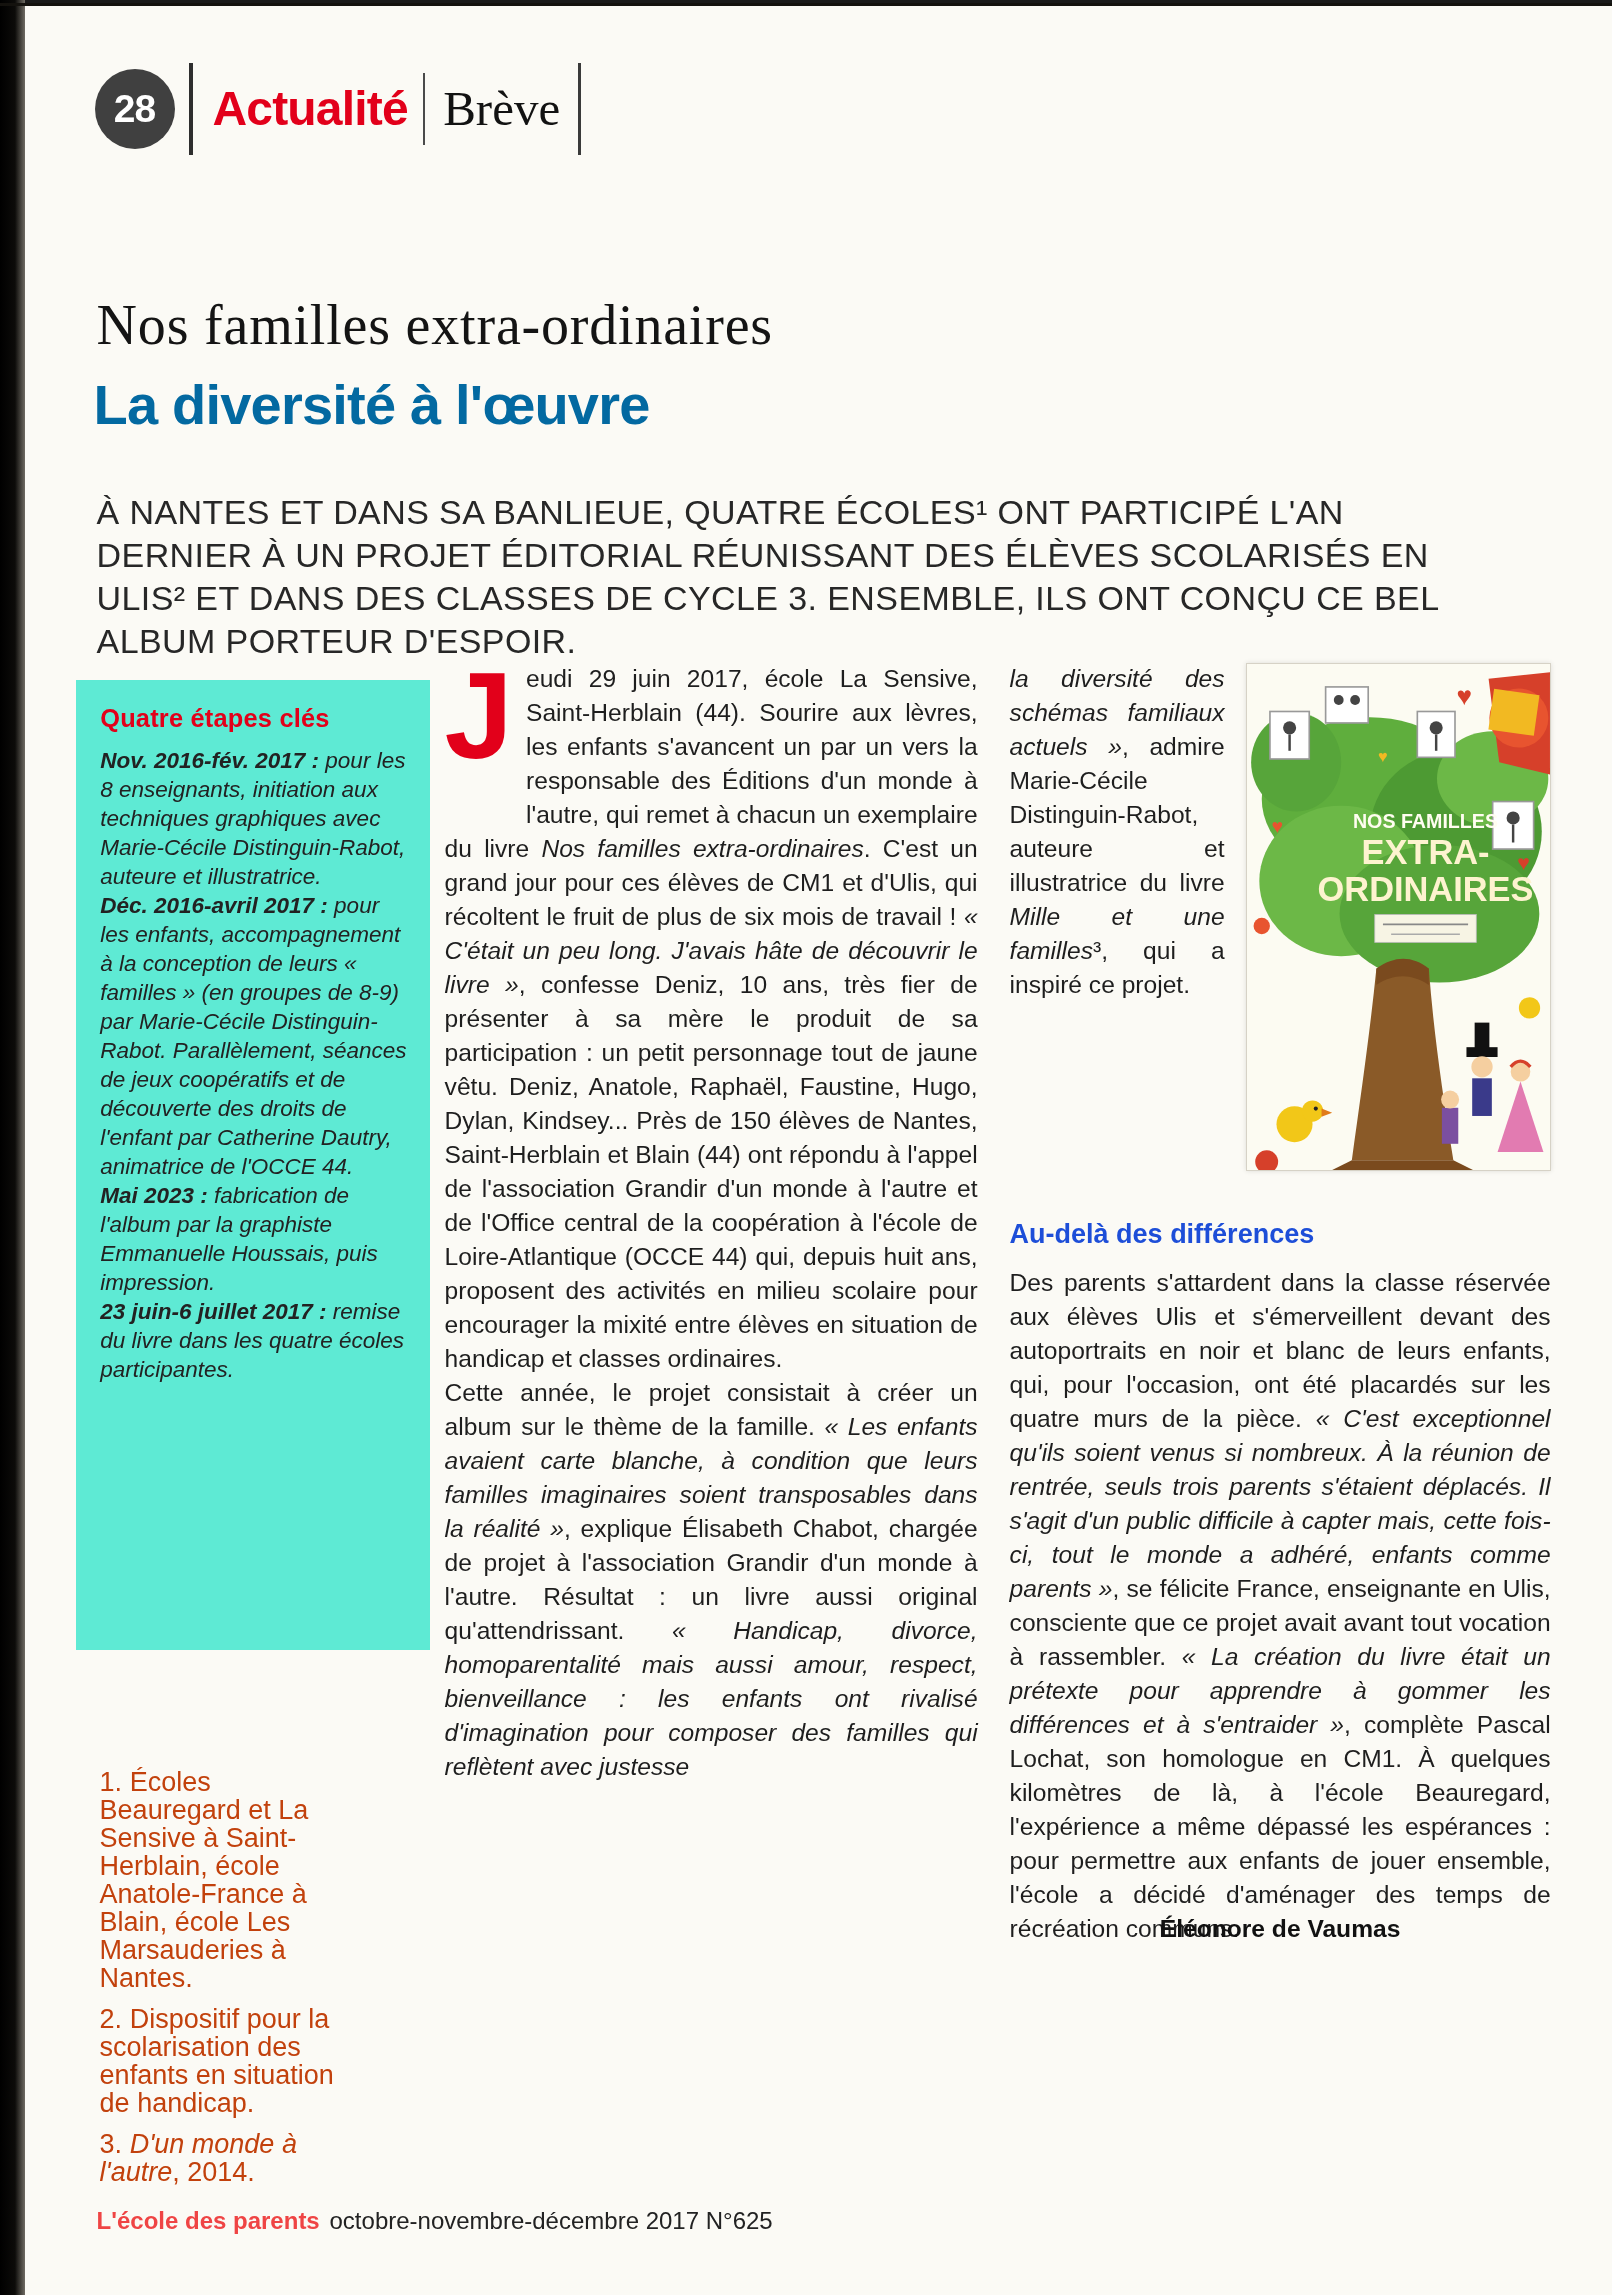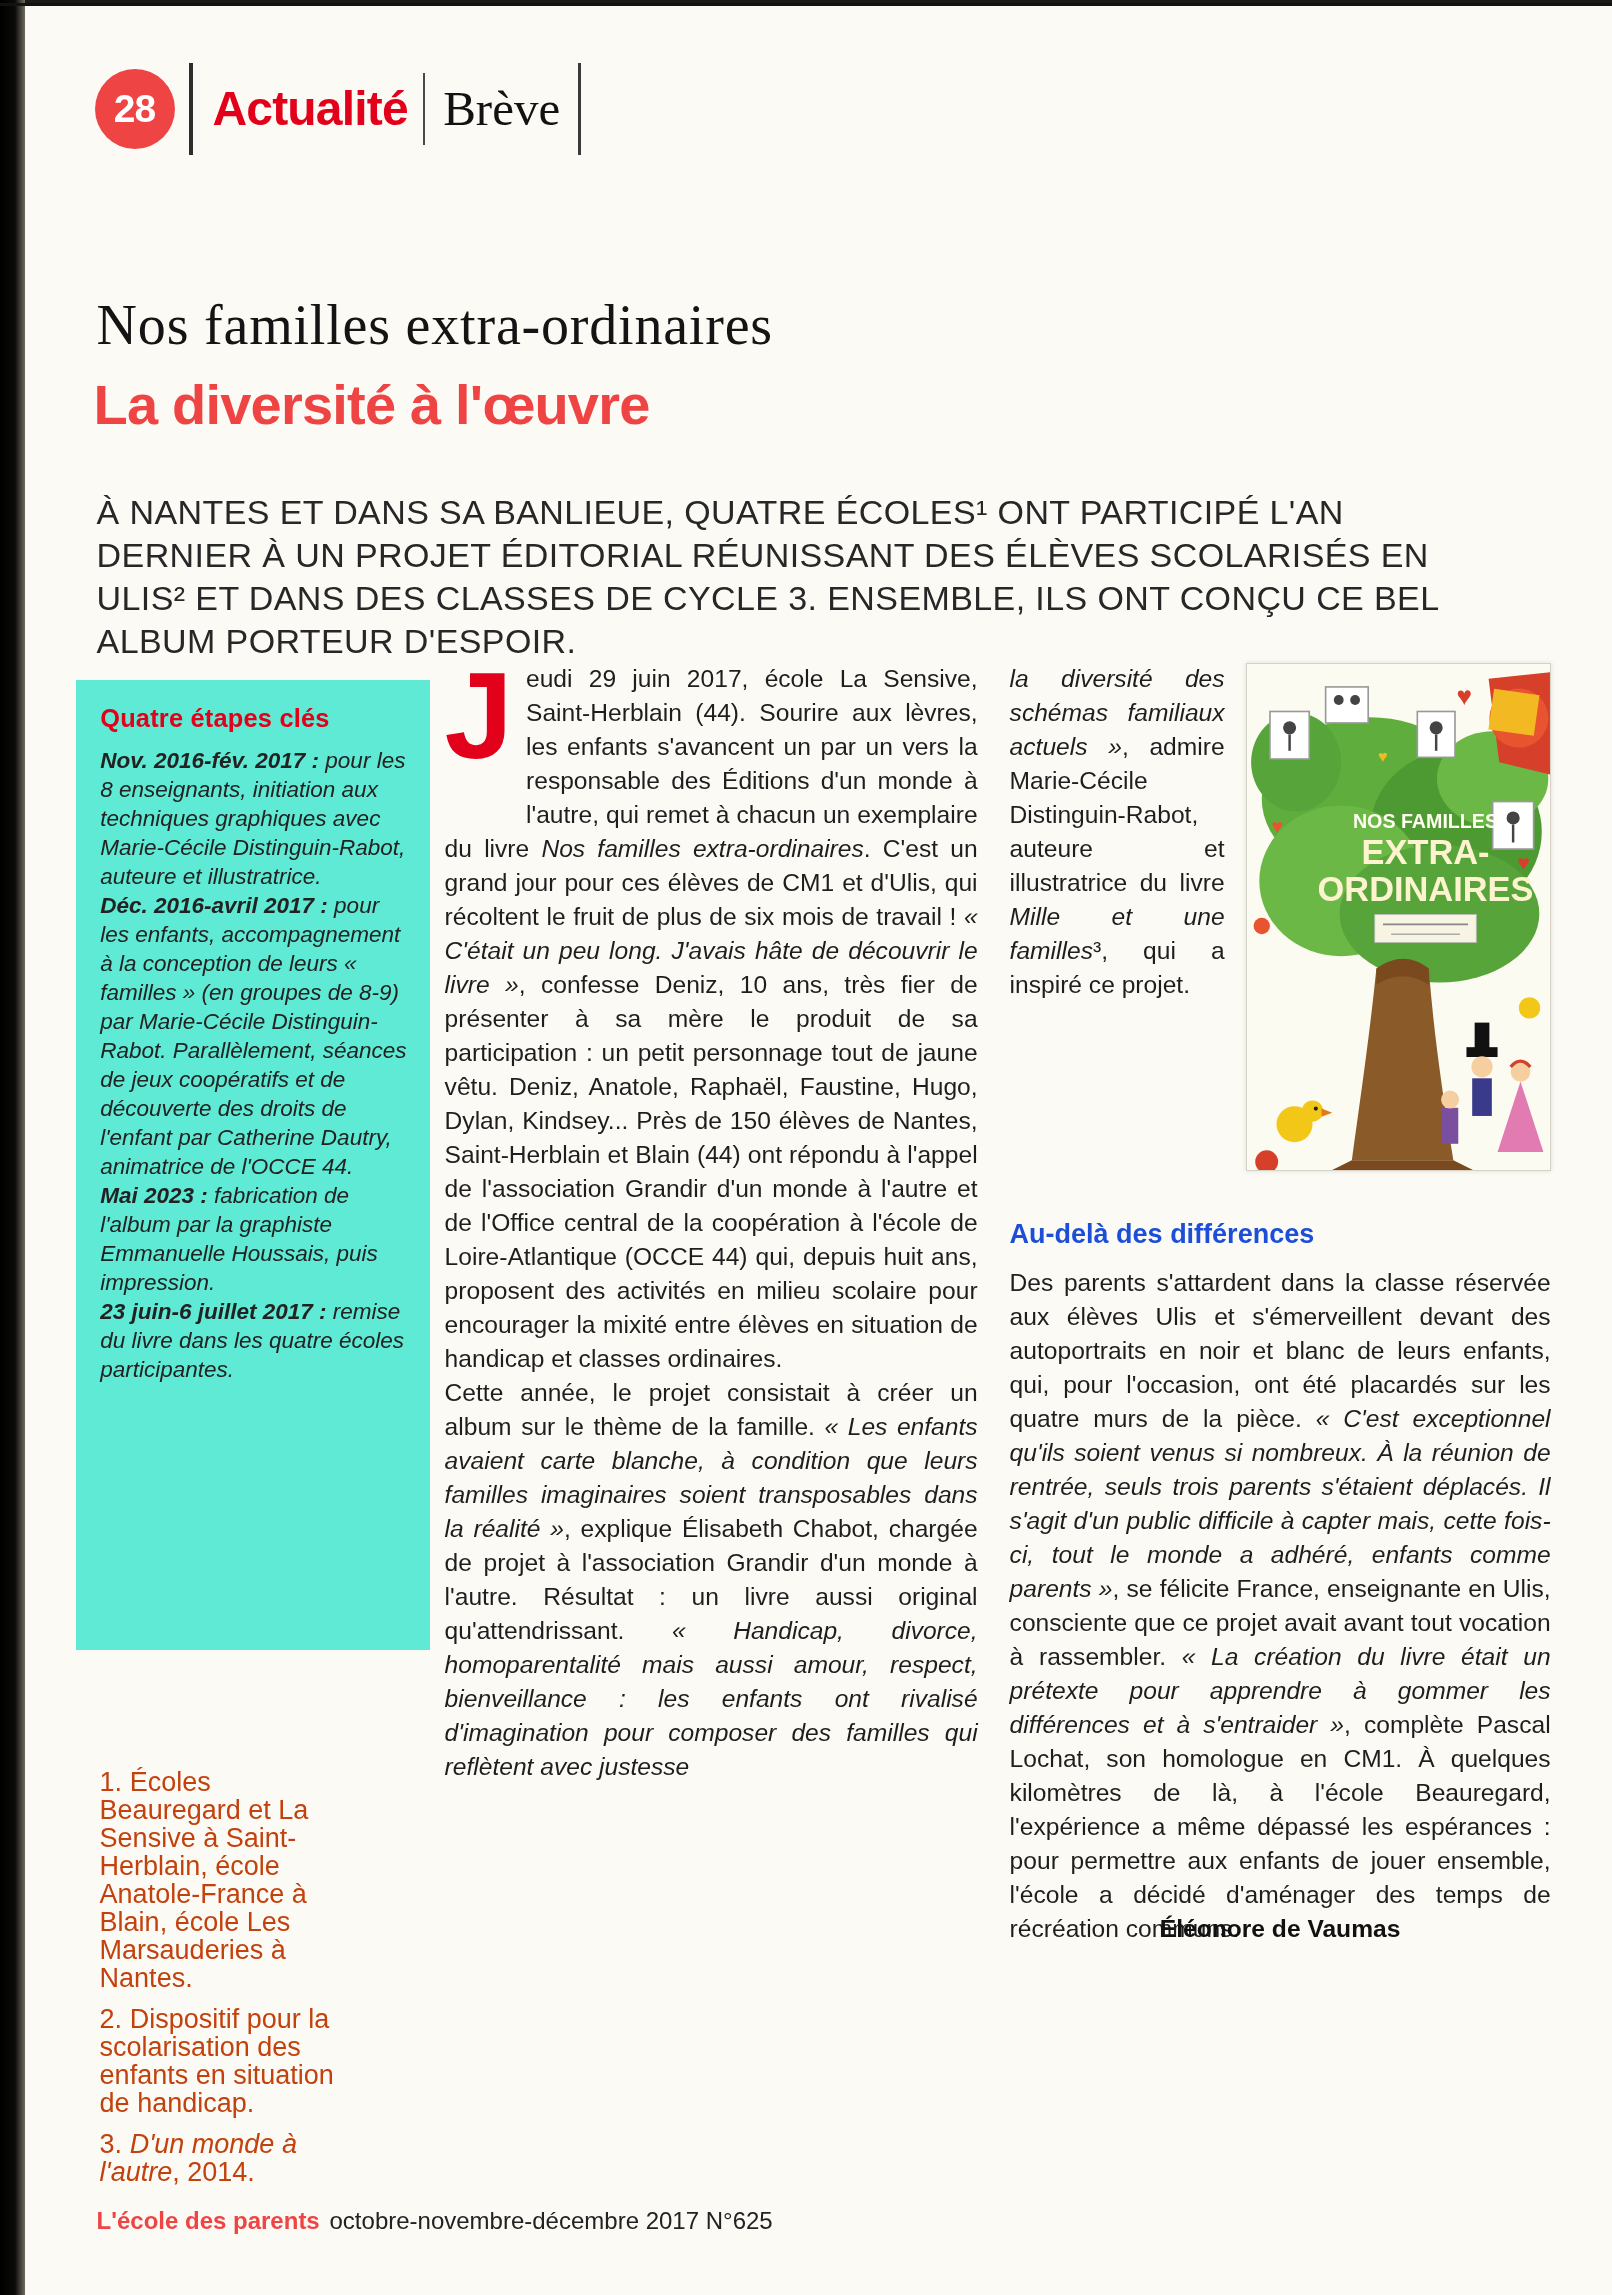--- a/index.html
+++ b/index.html
@@ -18,38 +18,38 @@
     z-index:5;
   }
   .scan-top {
     position:absolute; left:0; top:2.5px; width:100%; height:3.3px;
     background:#14120e; z-index:5;
   }
 
   
   .hdr { position:absolute; left:70px; top:57px; display:flex; align-items:center; height:92px; }
   .pagenum {
-    width:80px; height:80px; border-radius:50%; background:#ef4444; color:#fff;
+    width:80px; height:80px; border-radius:50%; background:#404040; color:#fff;
     display:flex; align-items:center; justify-content:center;
     font-size:39px; font-weight:bold; letter-spacing:-0.8px;
   }
   .hdr-line  { width:3.3px; height:92px; background:#2e2e2e; margin-left:14.8px; }
   .section   { font-size:48px; font-weight:bold; color:#e2001a; margin:0 14.8px 0 19.7px; letter-spacing:-0.8px; }
   .hdr-line2 { width:2.5px; height:72px; background:#4a4a4a; }
   .subsection{ font-family:"Liberation Serif", serif; font-size:49px; color:#121212; margin:0 18px; }
   .hdr-line3 { width:2.5px; height:92px; background:#3a3a3a; }
 
   
   .kicker {
     position:absolute; left:72px; top:287px;
     font-family:"Liberation Serif", serif; font-size:56px; color:#141414; letter-spacing:0.8px;
   }
   .title {
     position:absolute; left:69px; top:366px;
-    font-size:56px; font-weight:bold; color:#ef4444; letter-spacing:-0.8px;
+    font-size:56px; font-weight:bold; color:#0369a1; letter-spacing:-0.8px;
   }
   .standfirst {
     position:absolute; left:72px; top:485px; width:1393px;
     font-size:34px; line-height:43px; color:#272727; letter-spacing:0.4px;
   }
 
   
   .keybox {
     position:absolute; left:51px; top:674px; width:354px; min-height:970px;
     background:#5eead4; padding:24.6px 23px 24.6px 24.6px;

